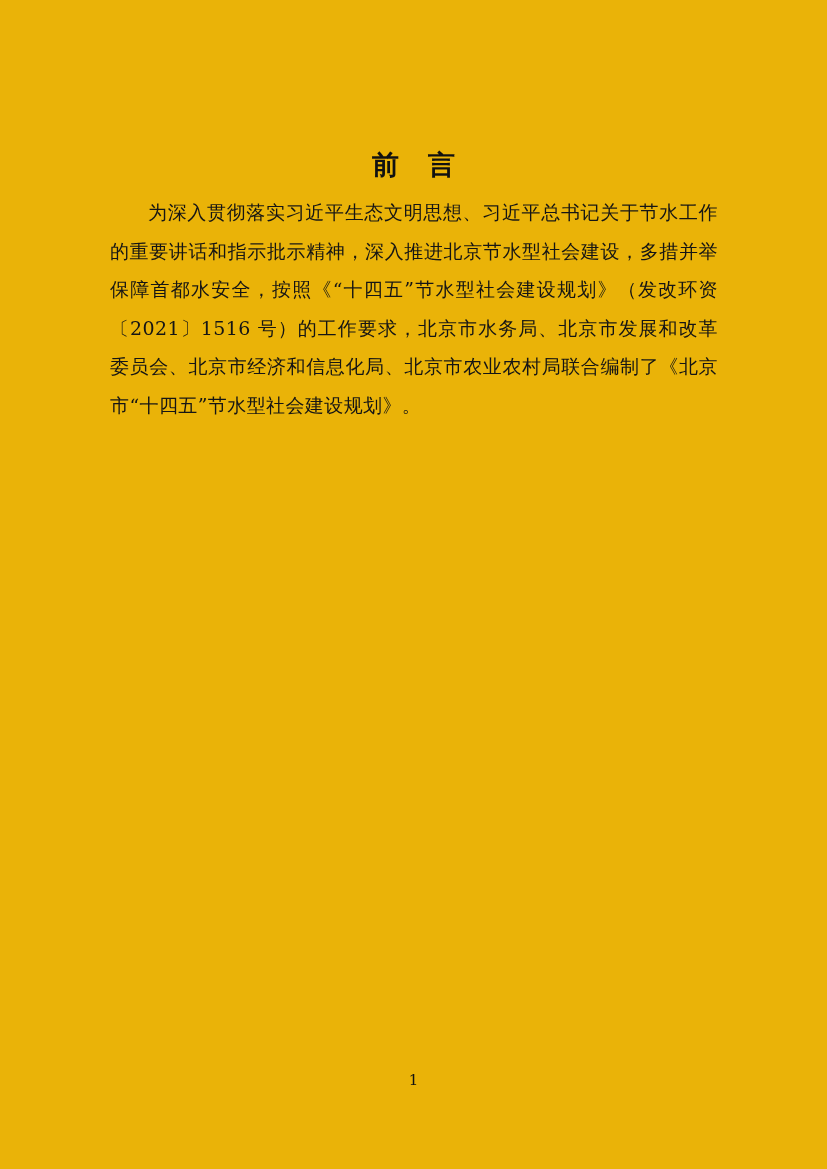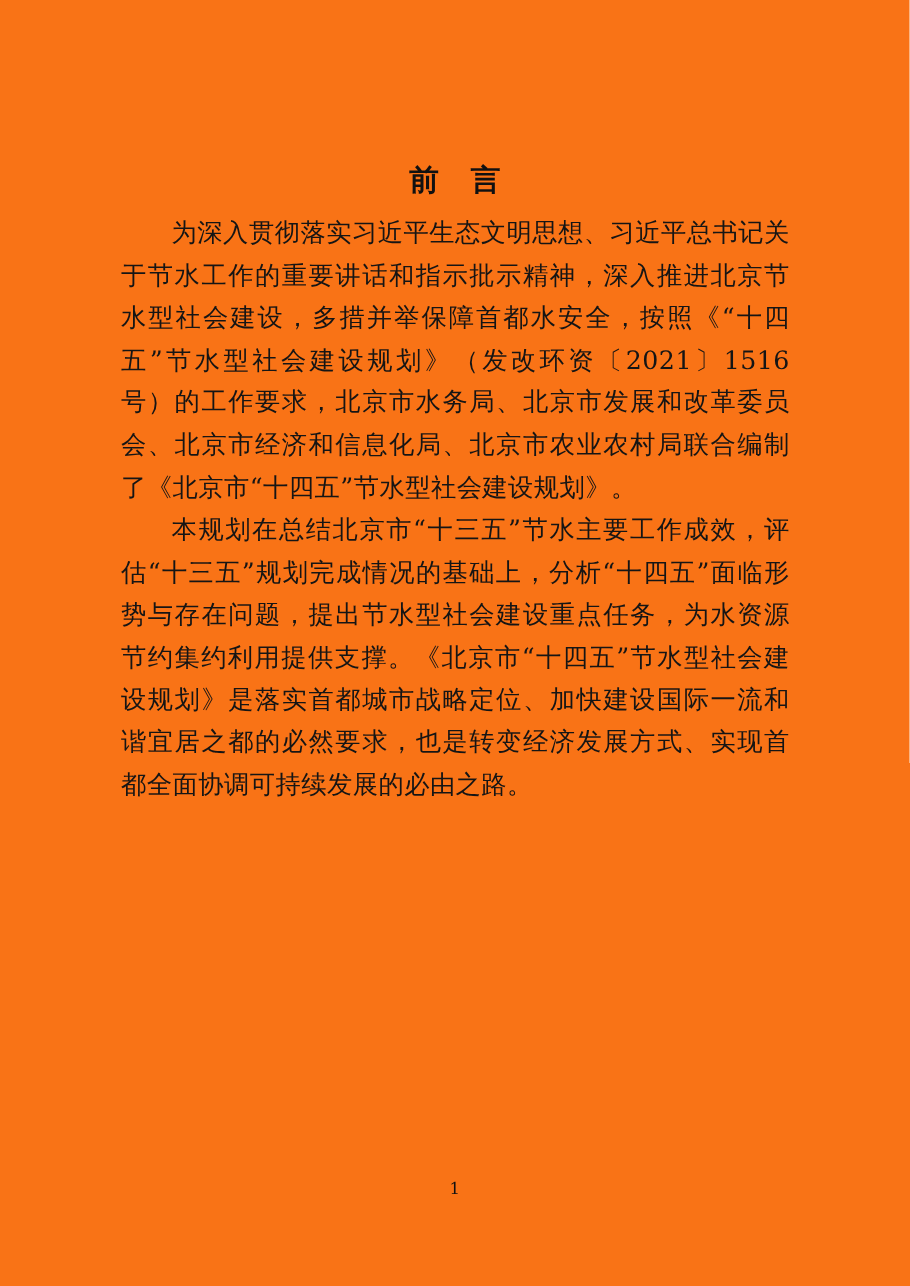--- a/index.html
+++ b/index.html
@@ -4,21 +4,21 @@
 <style>
   html, body {
     margin: 0;
     padding: 0;
     background: #ffffff;
   }
   .page {
     position: relative;
     width: 827px;
     height: 1169px;
-    background: #f97316;
+    background: #eab308;
     overflow: hidden;
     font-family: "DejaVu Serif", "Liberation Serif", serif;
     color: #151515;
     text-decoration: underline;
   }
   .content {
     position: absolute;
     left: 110px;
     top: 148px;
     width: 608px;
@@ -28,21 +28,21 @@
     font-weight: 700;
     font-size: 27px;
     line-height: 33px;
     text-align: center;
     letter-spacing: 1px;
     margin: 0 0 12px 0;
     color: #111111;
   }
   .para {
     margin: 0;
-    font-size: 23px;
+    font-size: 19px;
     line-height: 38.6px;
     text-align: justify;
     text-indent: 2em;
     letter-spacing: 0.4px;
     word-break: break-all;
   }
   .page-number {
     position: absolute;
     left: 0;
     right: 0;
@@ -54,16 +54,15 @@
     font-family: "DejaVu Serif", "Liberation Serif", serif;
   }
 </style>
 </head>
 <body>
 
 <div class="page">
   <div class="content">
     <h1 class="doc-title">前　言</h1>
     <p class="para">为深入贯彻落实习近平生态文明思想、习近平总书记关于节水工作的重要讲话和指示批示精神，深入推进北京节水型社会建设，多措并举保障首都水安全，按照《“十四五”节水型社会建设规划》（发改环资〔2021〕1516 号）的工作要求，北京市水务局、北京市发展和改革委员会、北京市经济和信息化局、北京市农业农村局联合编制了《北京市“十四五”节水型社会建设规划》。</p>
-    <p class="para">本规划在总结北京市“十三五”节水主要工作成效，评估“十三五”规划完成情况的基础上，分析“十四五”面临形势与存在问题，提出节水型社会建设重点任务，为水资源节约集约利用提供支撑。《北京市“十四五”节水型社会建设规划》是落实首都城市战略定位、加快建设国际一流和谐宜居之都的必然要求，也是转变经济发展方式、实现首都全面协调可持续发展的必由之路。</p>
   </div>
   <div class="page-number">1</div>
 </div>
 
 </body></html>

